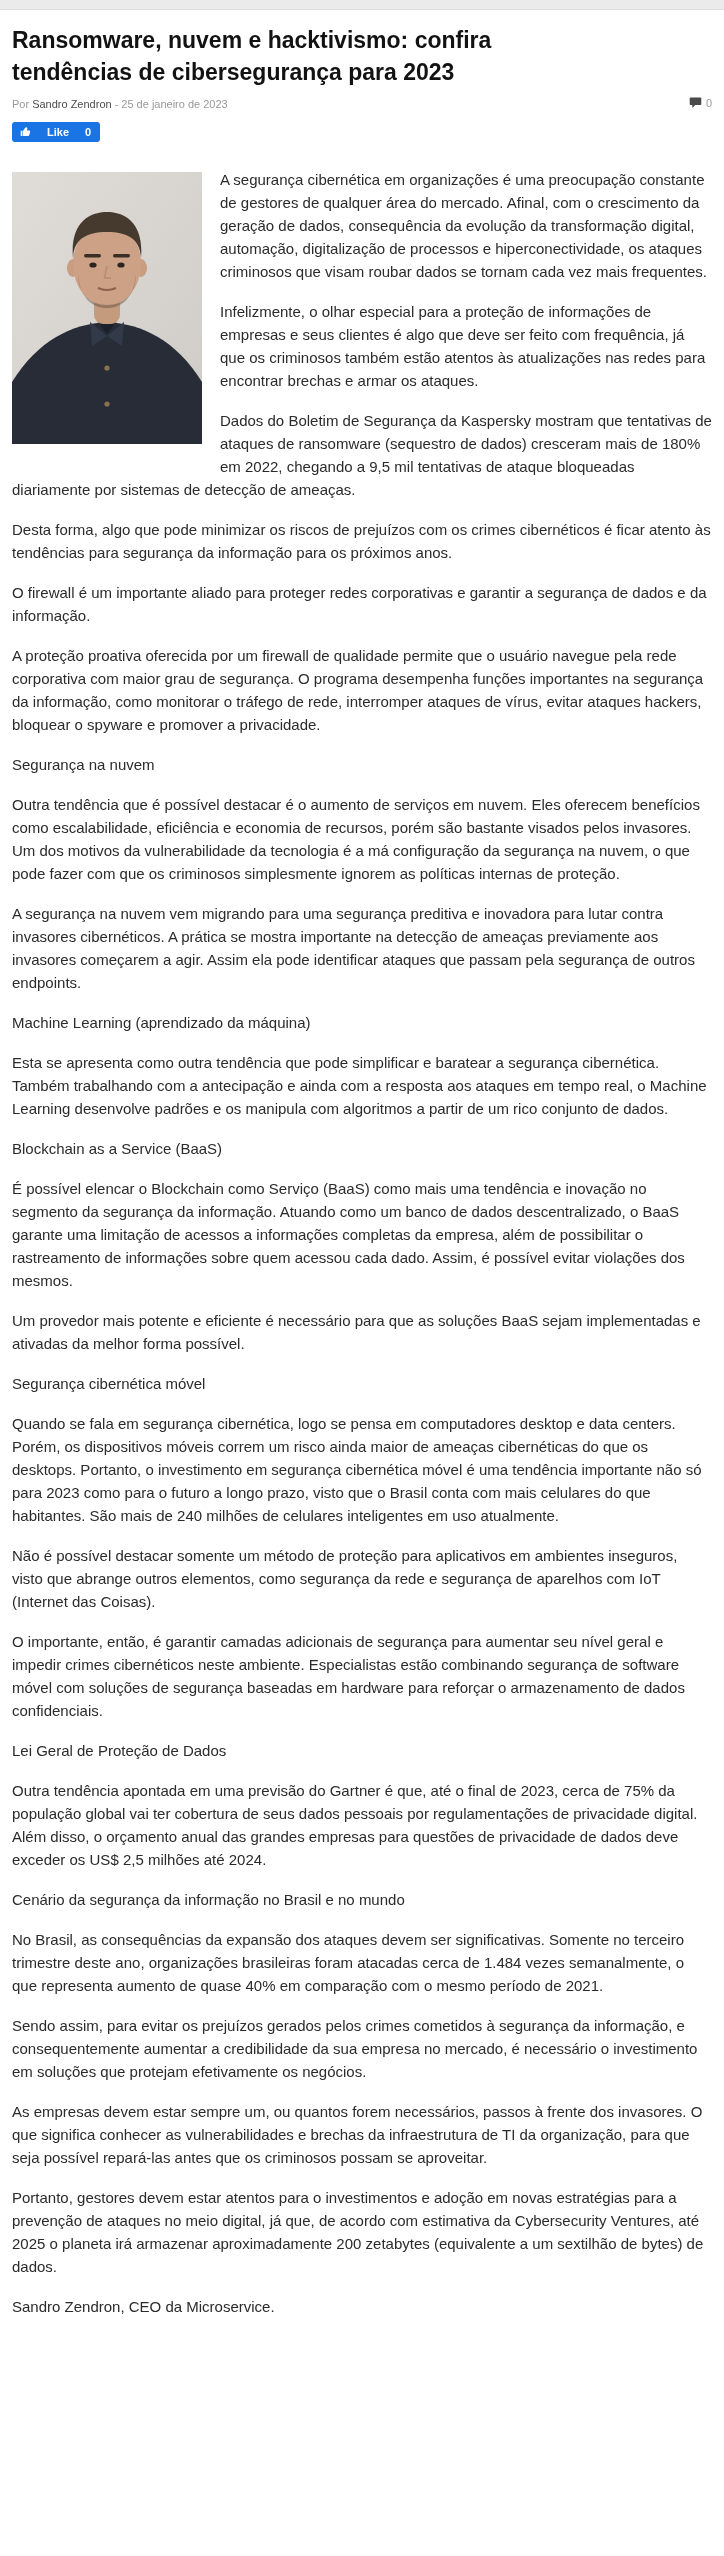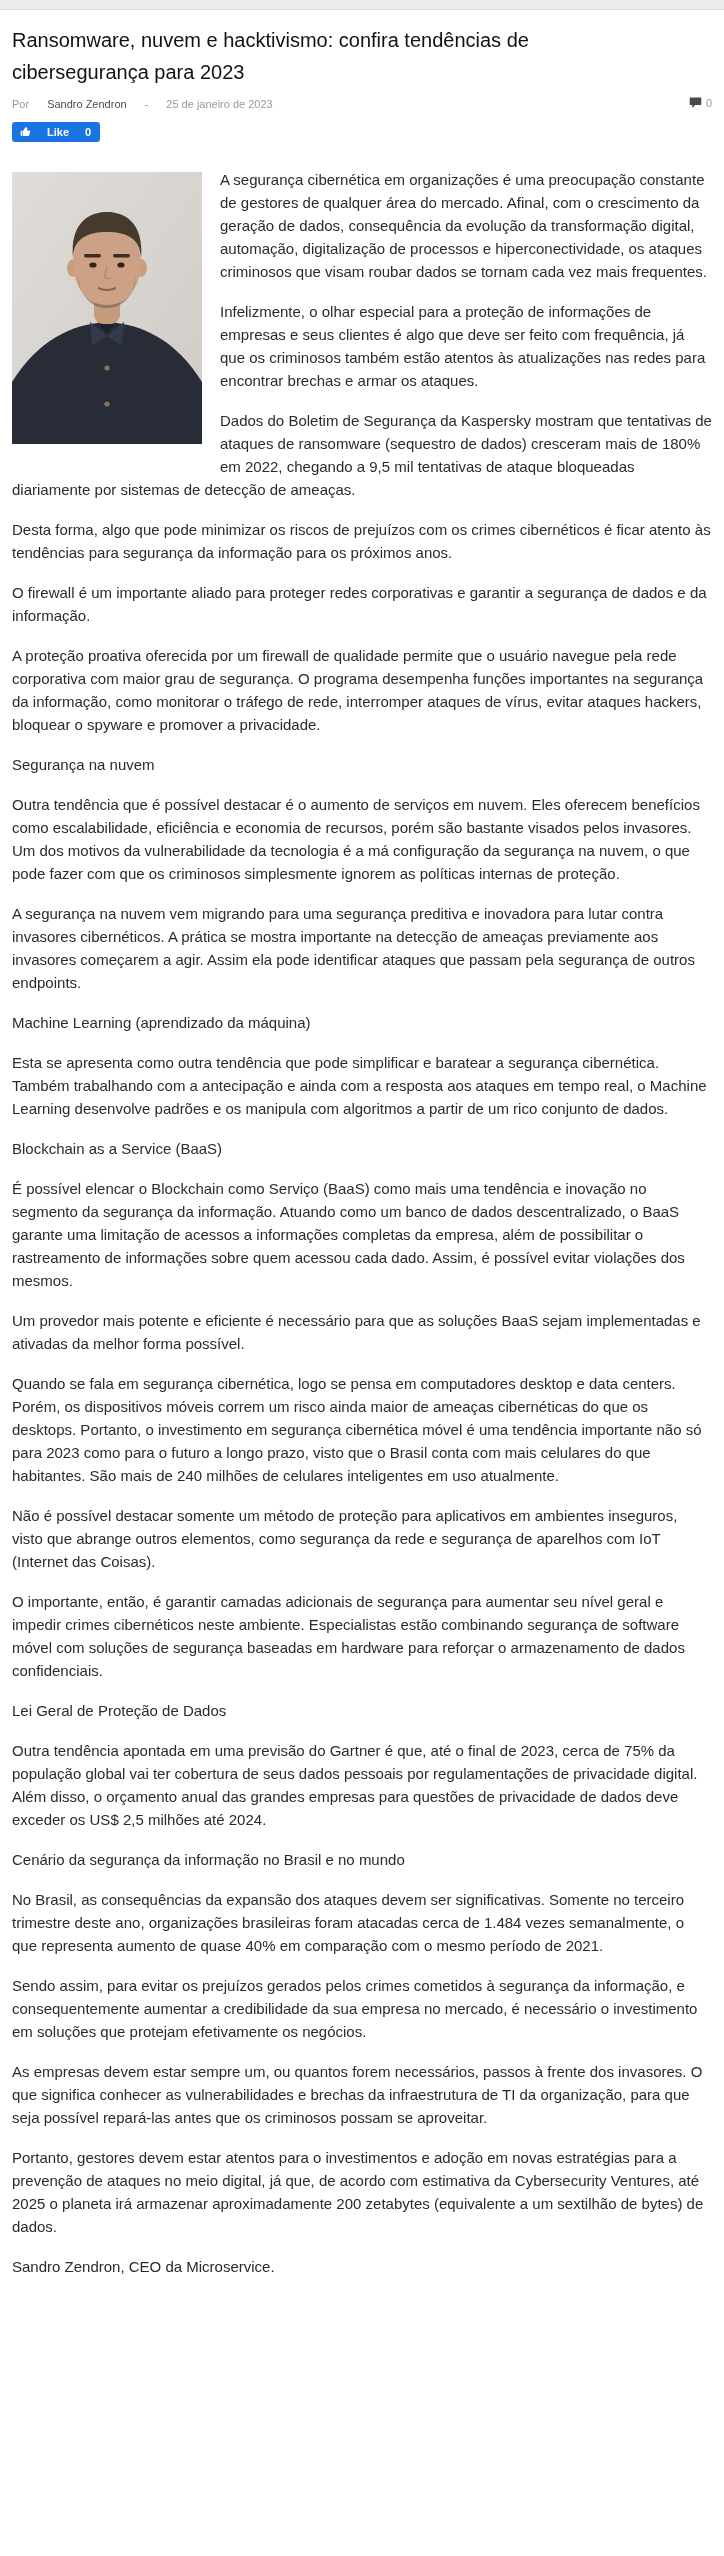--- a/index.html
+++ b/index.html
@@ -7,34 +7,34 @@
   body {
     width: 724px;
     font-family: "Liberation Sans", sans-serif;
     color: #2b2b2b;
   }
   .page { width: 724px; min-height: 2556px; background: #fff; }
   .top-strip { height: 10px; background: #ebebeb; border-bottom: 1px solid #e0e0e0; }
   .content { padding: 0 12px; }
 
   h1.post-title {
-    font-size: 20px;
+    font-size: 23px;
     line-height: 32px;
-    font-weight: normal;
+    font-weight: bold;
     color: #121212;
     margin: 14px 0 8px 0;
     max-width: 545px;
     letter-spacing: 0;
   }
 
   .byline {
     position: relative;
     display: flex;
     align-items: center;
-    gap: 18px;
+    gap: 3px;
     font-size: 11px;
     color: #999;
     margin: 4px 0 10px 0;
     height: 16px;
   }
   .byline a.author { color: #4c4c4c; text-decoration: none; cursor: pointer; }
   .comments {
     position: absolute;
     right: 0;
     top: 0;
@@ -179,20 +179,21 @@
       <p>Outra tendência que é possível destacar é o aumento de serviços em nuvem. Eles oferecem benefícios como escalabilidade, eficiência e economia de recursos, porém são bastante visados pelos invasores. Um dos motivos da vulnerabilidade da tecnologia é a má configuração da segurança na nuvem, o que pode fazer com que os criminosos simplesmente ignorem as políticas internas de proteção.</p>
       <p>A segurança na nuvem vem migrando para uma segurança preditiva e inovadora para lutar contra invasores cibernéticos. A prática se mostra importante na detecção de ameaças previamente aos invasores começarem a agir. Assim ela pode identificar ataques que passam pela segurança de outros endpoints.</p>
 
       <h2 class="sec-h">Machine Learning (aprendizado da máquina)</h2>
       <p>Esta se apresenta como outra tendência que pode simplificar e baratear a segurança cibernética. Também trabalhando com a antecipação e ainda com a resposta aos ataques em tempo real, o Machine Learning desenvolve padrões e os manipula com algoritmos a partir de um rico conjunto de dados.</p>
 
       <h2 class="sec-h">Blockchain as a Service (BaaS)</h2>
       <p>É possível elencar o Blockchain como Serviço (BaaS) como mais uma tendência e inovação no segmento da segurança da informação. Atuando como um banco de dados descentralizado, o BaaS garante uma limitação de acessos a informações completas da empresa, além de possibilitar o rastreamento de informações sobre quem acessou cada dado. Assim, é possível evitar violações dos mesmos.</p>
       <p>Um provedor mais potente e eficiente é necessário para que as soluções BaaS sejam implementadas e ativadas da melhor forma possível.</p>
 
+      <h2 class="sec-h">Segurança cibernética móvel</h2>
       <p>Quando se fala em segurança cibernética, logo se pensa em computadores desktop e data centers. Porém, os dispositivos móveis correm um risco ainda maior de ameaças cibernéticas do que os desktops. Portanto, o investimento em segurança cibernética móvel é uma tendência importante não só para 2023 como para o futuro a longo prazo, visto que o Brasil conta com mais celulares do que habitantes. São mais de 240 milhões de celulares inteligentes em uso atualmente.</p>
       <p>Não é possível destacar somente um método de proteção para aplicativos em ambientes inseguros, visto que abrange outros elementos, como segurança da rede e segurança de aparelhos com IoT (Internet das Coisas).</p>
       <p>O importante, então, é garantir camadas adicionais de segurança para aumentar seu nível geral e impedir crimes cibernéticos neste ambiente. Especialistas estão combinando segurança de software móvel com soluções de segurança baseadas em hardware para reforçar o armazenamento de dados confidenciais.</p>
 
       <h2 class="sec-h">Lei Geral de Proteção de Dados</h2>
       <p>Outra tendência apontada em uma previsão do Gartner é que, até o final de 2023, cerca de 75% da população global vai ter cobertura de seus dados pessoais por regulamentações de privacidade digital. Além disso, o orçamento anual das grandes empresas para questões de privacidade de dados deve exceder os US$ 2,5 milhões até 2024.</p>
 
       <h2 class="sec-h">Cenário da segurança da informação no Brasil e no mundo</h2>
       <p>No Brasil, as consequências da expansão dos ataques devem ser significativas. Somente no terceiro trimestre deste ano, organizações brasileiras foram atacadas cerca de 1.484 vezes semanalmente, o que representa aumento de quase 40% em comparação com o mesmo período de 2021.</p>
       <p>Sendo assim, para evitar os prejuízos gerados pelos crimes cometidos à segurança da informação, e consequentemente aumentar a credibilidade da sua empresa no mercado, é necessário o investimento em soluções que protejam efetivamente os negócios.</p>

